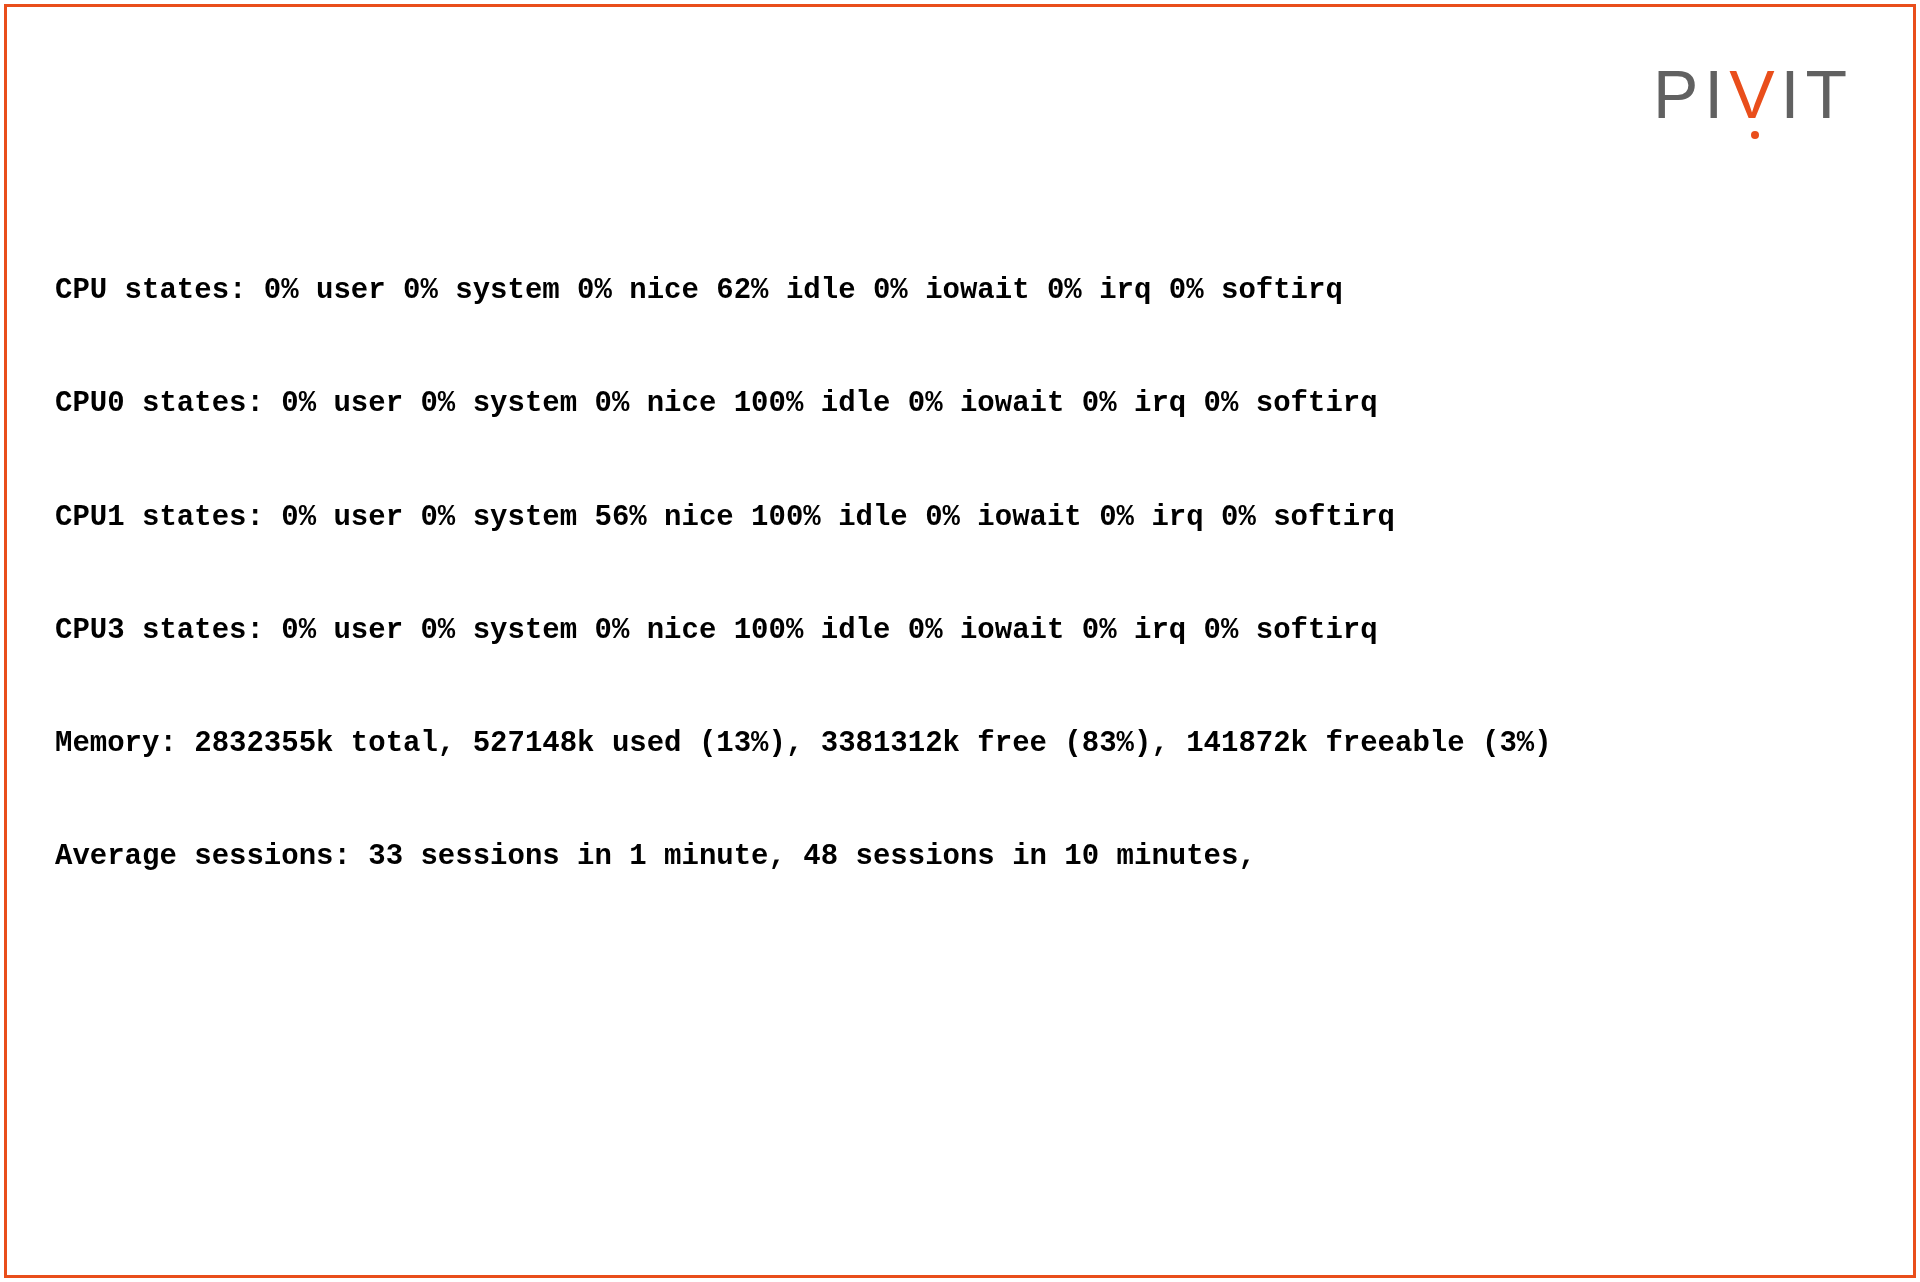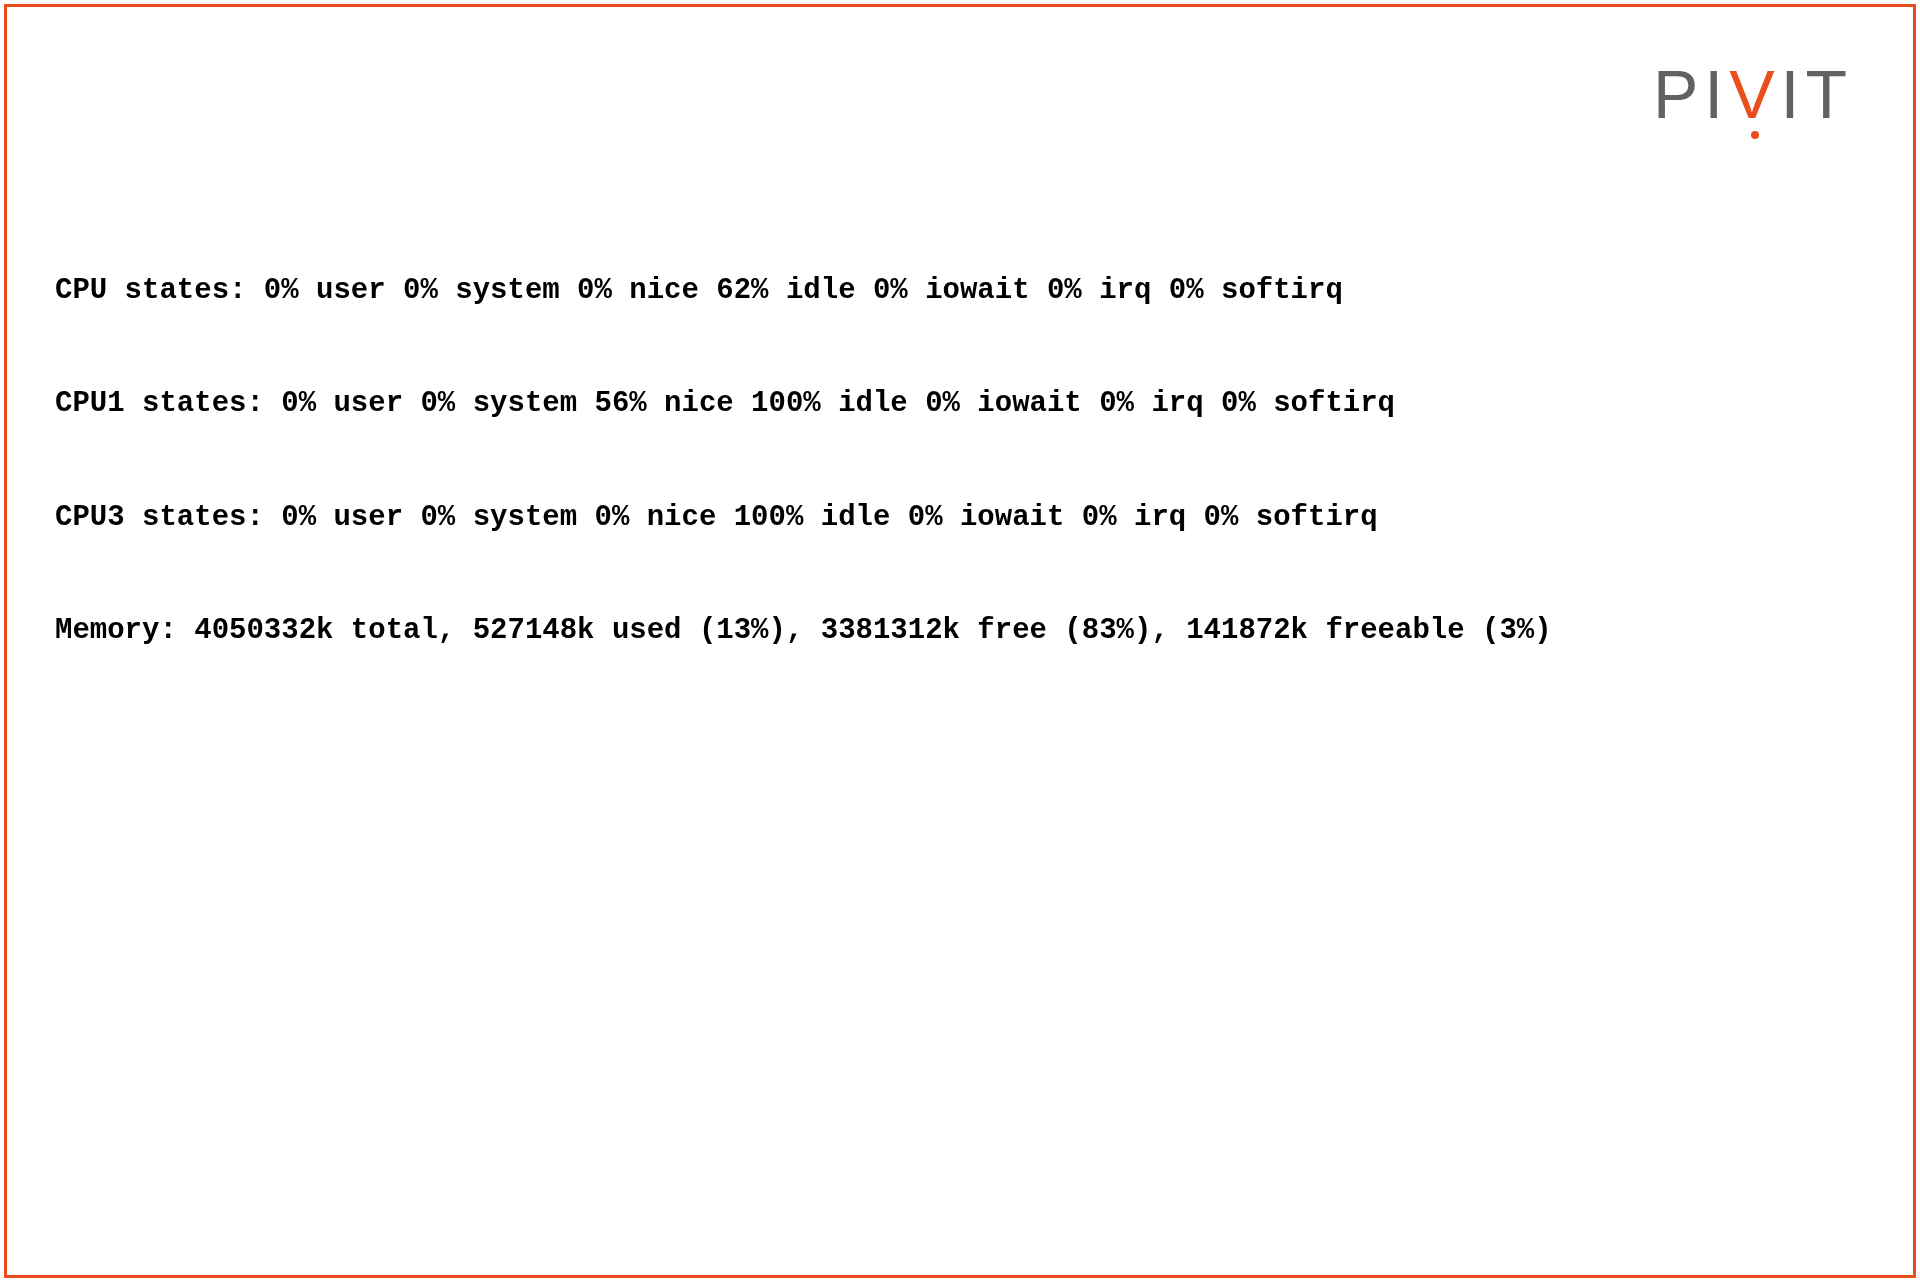--- a/index.html
+++ b/index.html
@@ -73,23 +73,25 @@
     <span class="v-wrap">
       <span class="letter v-letter">V</span>
       <span class="dot"></span>
     </span>
     <span class="letter">I</span>
     <span class="letter">T</span>
   </div>
 
   <div class="terminal">
     <div>CPU states: 0% user 0% system 0% nice 62% idle 0% iowait 0% irq 0% softirq</div>
+    <div>CPU0 states: 0% user 0% system 0% nice 100% idle 0% iowait 0% irq 0% softirq</div>
     <div>CPU1 states: 0% user 0% system 56% nice 100% idle 0% iowait 0% irq 0% softirq</div>
     <div>CPU3 states: 0% user 0% system 0% nice 100% idle 0% iowait 0% irq 0% softirq</div>
-    <div>Memory: 4050332k total, 527148k used (13%), 3381312k free (83%), 141872k freeable (3%)</div>
+    <div>Memory: 2832355k total, 527148k used (13%), 3381312k free (83%), 141872k freeable (3%)</div>
+    <div>Average sessions: 33 sessions in 1 minute, 48 sessions in 10 minutes,</div>
     
     
     
     
     
     
   </div>
 </div>
 
 </body></html>

